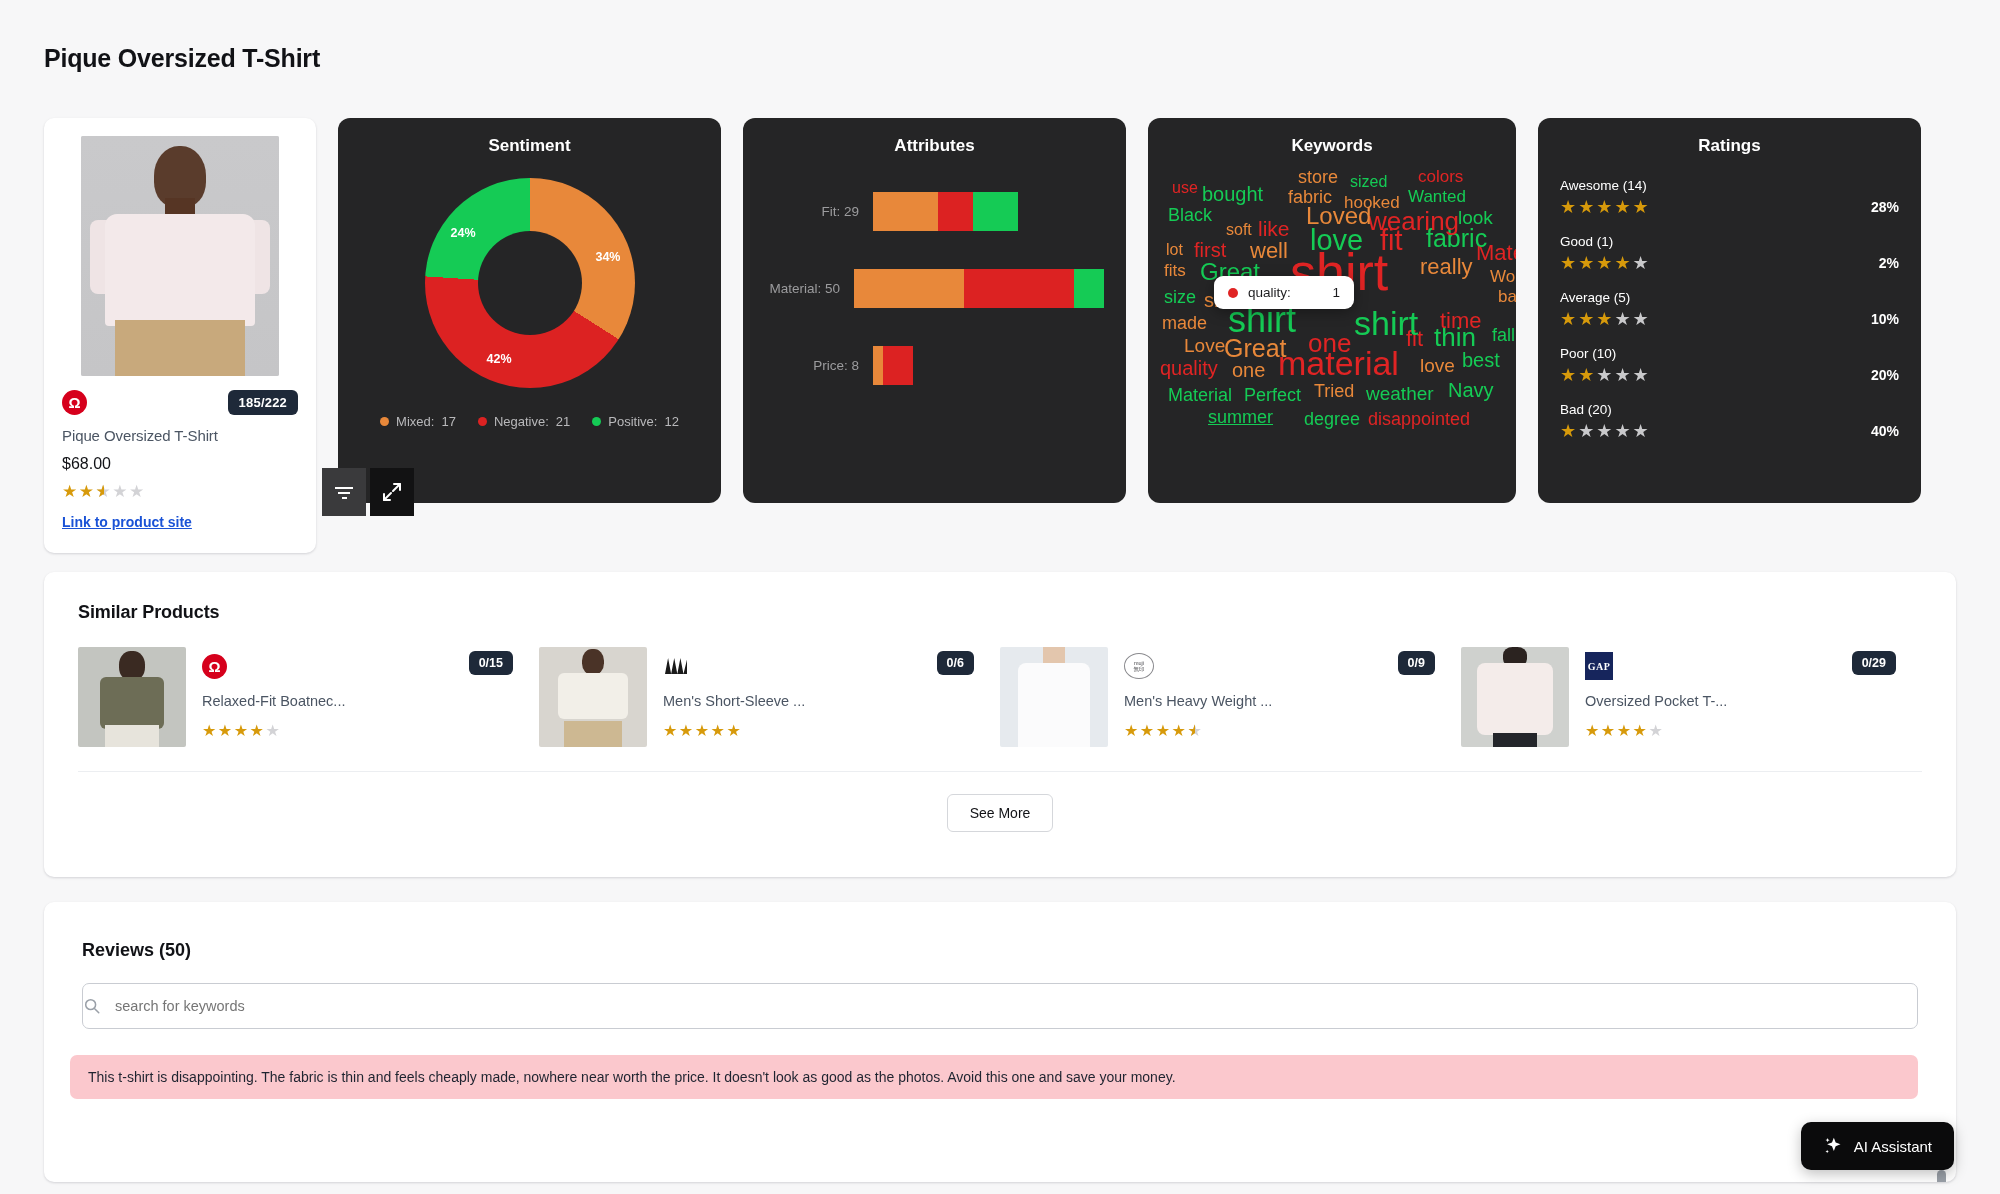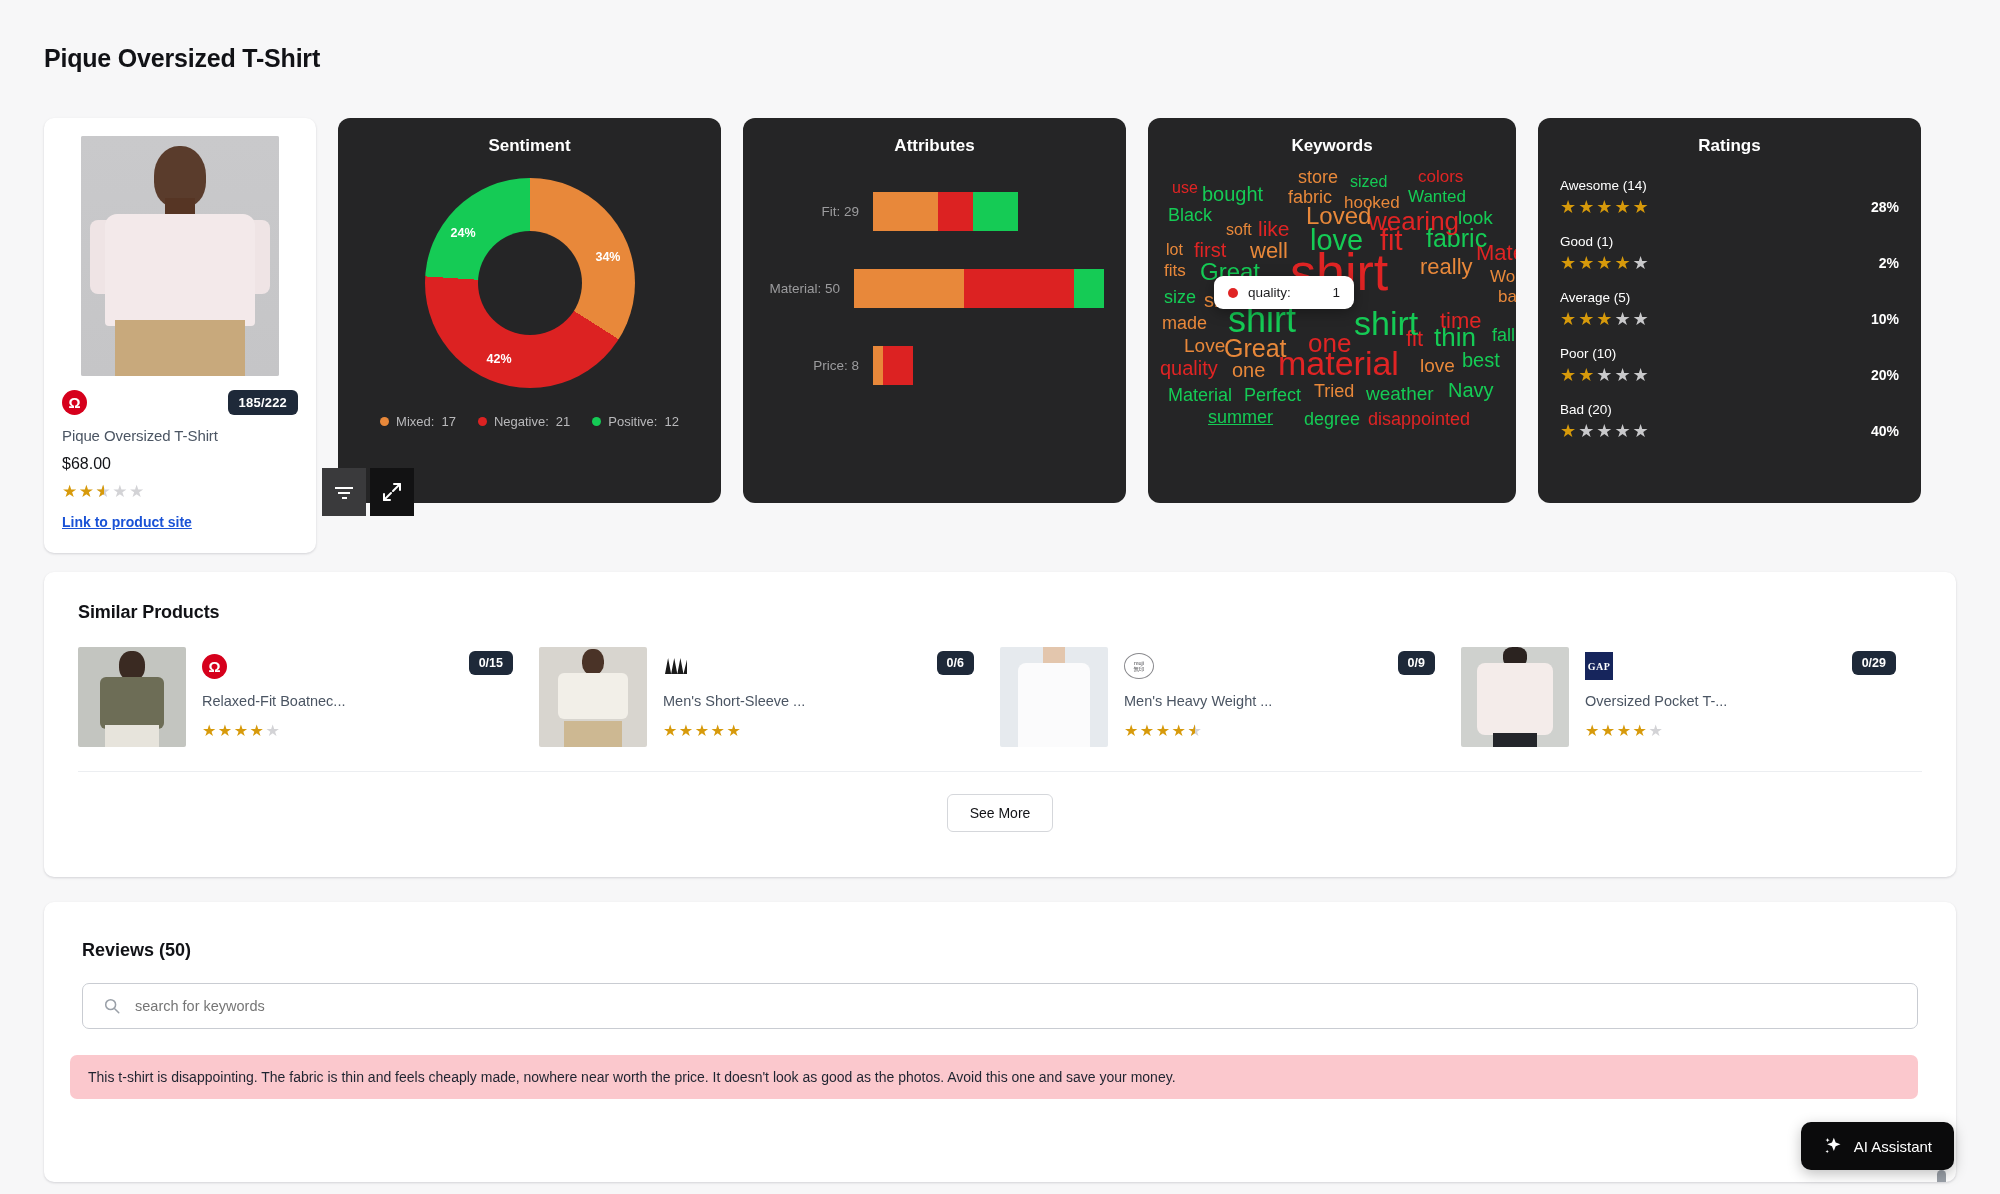--- a/index.html
+++ b/index.html
@@ -169,21 +169,21 @@
   .bm-gap { width: 28px; height: 28px; background: #16255c; display: flex;
       align-items: center; justify-content: center; color: #fff;
       font-size: 10px; font-weight: 700; letter-spacing: .5px;
       font-family: "Liberation Serif", serif; }
 
   
   .reviews { left: 44px; top: 902px; width: 1912px; height: 280px; overflow: hidden; }
   .rev-title { font-size: 18px; font-weight: 700; color: #111216;
       padding: 38px 0 0 38px; }
   .search-box { margin: 22px 38px 0 38px; height: 46px; border: 1px solid #c9ccd2;
-      border-radius: 7px; display: flex; align-items: center; padding: 0 20px; gap: 14px; }
+      border-radius: 7px; display: flex; align-items: center; padding: 0 0; gap: 14px; }
   .search-input { border: none; outline: none; flex: 1; font-size: 14.5px;
       color: #6b7280; font-family: "Liberation Sans", sans-serif; background: transparent; }
   .review-row { margin: 26px 38px 0 26px; background: #fbc8cd; border-radius: 7px;
       padding: 14px 18px; font-size: 14px; color: #1f2430; position: relative; }
   .rev-scroll-track { position: absolute; right: 10px; top: 268px; width: 9px;
       height: 150px; background: #eceef1; border-radius: 5px; }
   .rev-scroll-thumb { position: absolute; right: 10px; top: 268px; width: 9px;
       height: 46px; background: #9aa0a8; border-radius: 5px; }
 
   

